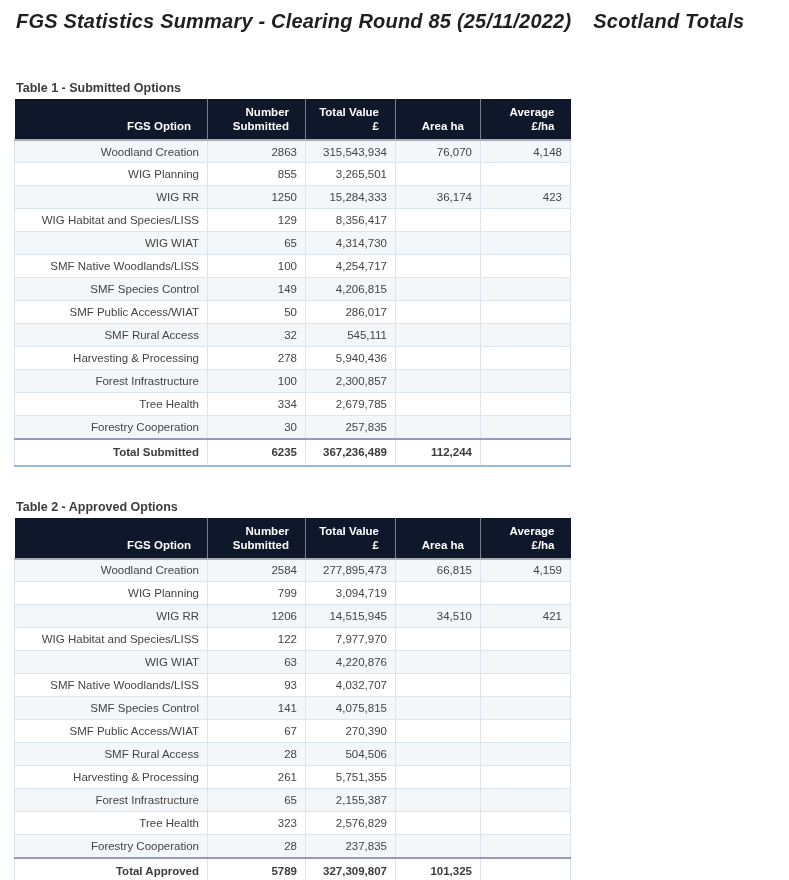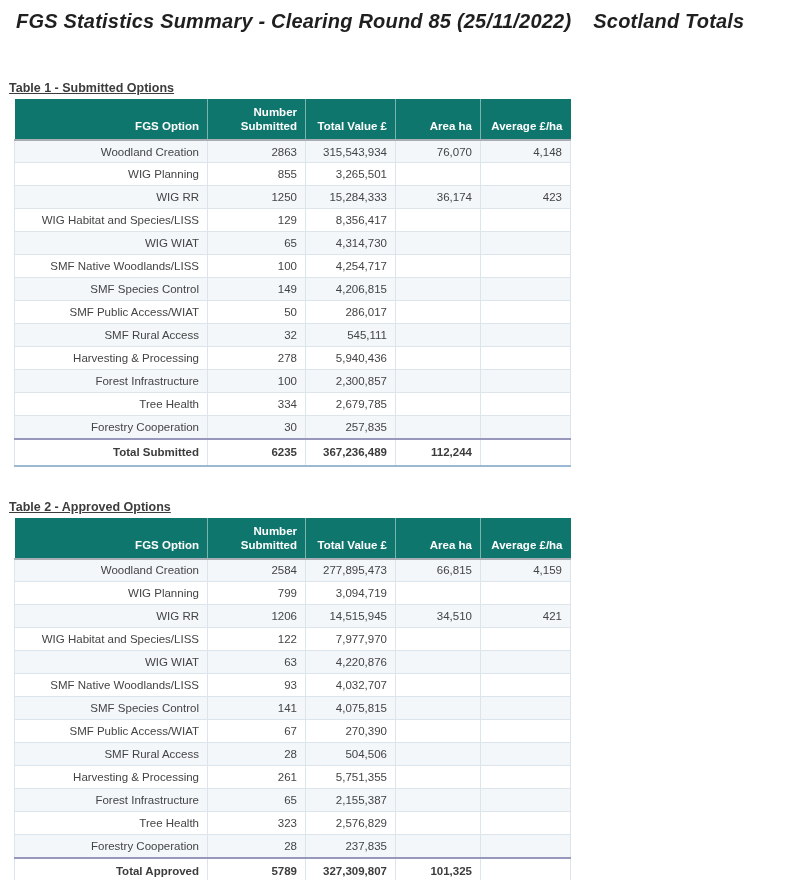--- a/index.html
+++ b/index.html
@@ -22,50 +22,49 @@
     letter-spacing: 0.2px;
     white-space: nowrap;
     display: flex;
     align-items: baseline;
     font-style: italic;
   }
   .doc-title .suffix { margin-left: 22px; text-align: center; }
 
   
   .table-caption {
-    margin: 0 0 4px 9px;
+    margin: 0 0 4px 16px;
     font-size: 12.5px;
     font-weight: bold;
     color: #3c3c3c;
-    text-decoration: underline;
   }
   .caption-1 { margin-top: 48px; }
   .caption-2 { margin-top: 33px; }
 
   
   table {
     border-collapse: collapse;
     table-layout: fixed;
     margin-left: 14px;
     width: 556px;
     font-size: 11.5px;
   }
   col.c-option  { width: 193px; }
   col.c-number  { width: 98px; }
   col.c-value   { width: 90px; }
   col.c-area    { width: 85px; }
   col.c-average { width: 90px; }
 
   thead th {
-    background: #0f766e;
+    background: #0f172a;
     color: #ffffff;
     font-weight: bold;
     text-align: right;
     vertical-align: bottom;
-    padding: 6px 8px 5px 4px;
+    padding: 6px 16px 5px 4px;
     height: 38px;
     border-left: 1px solid rgba(255,255,255,0.45);
     border-bottom: 2px solid #a9aeb4;
     line-height: 1.25;
   }
   thead th:first-child { border-left: none; }
 
   tbody td {
     text-align: right;
     color: #444444;

